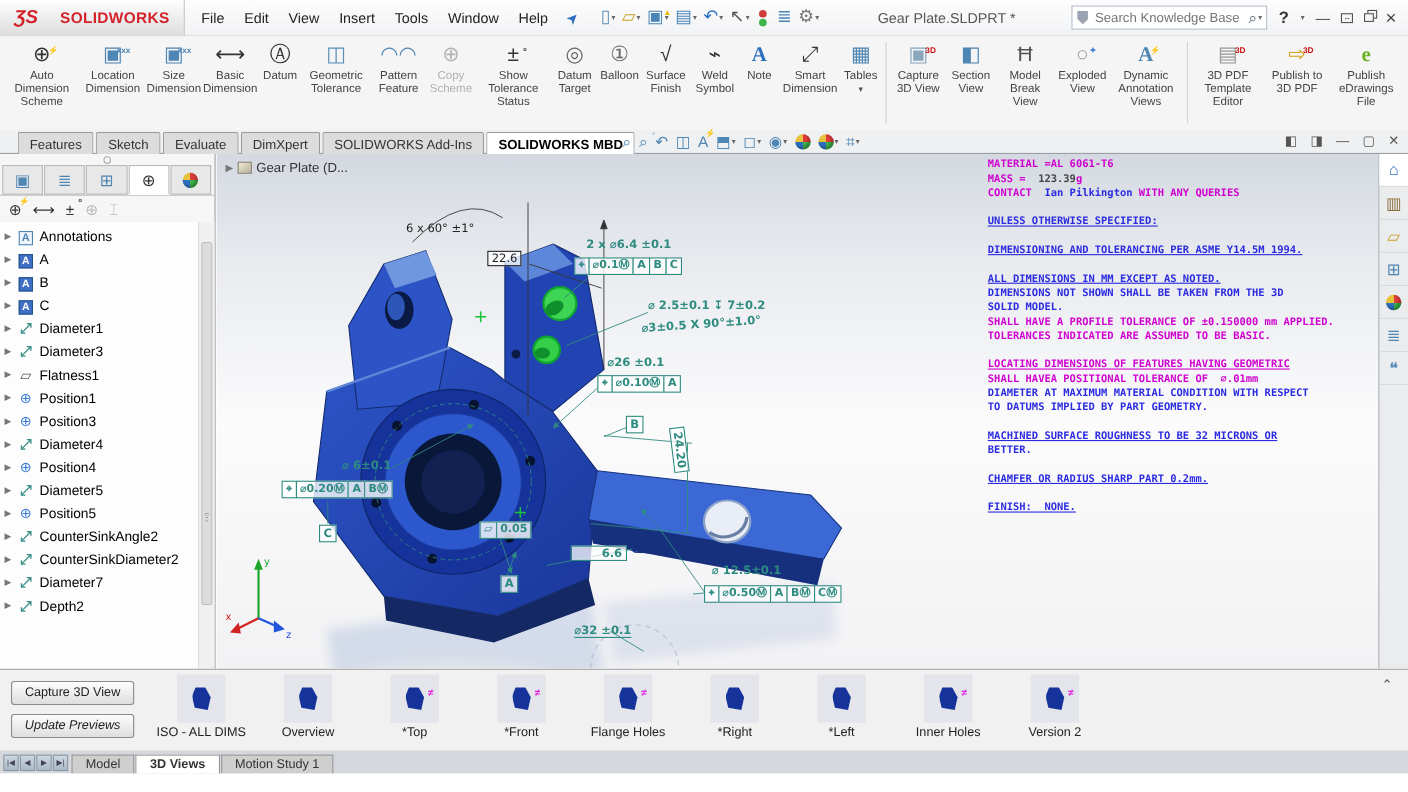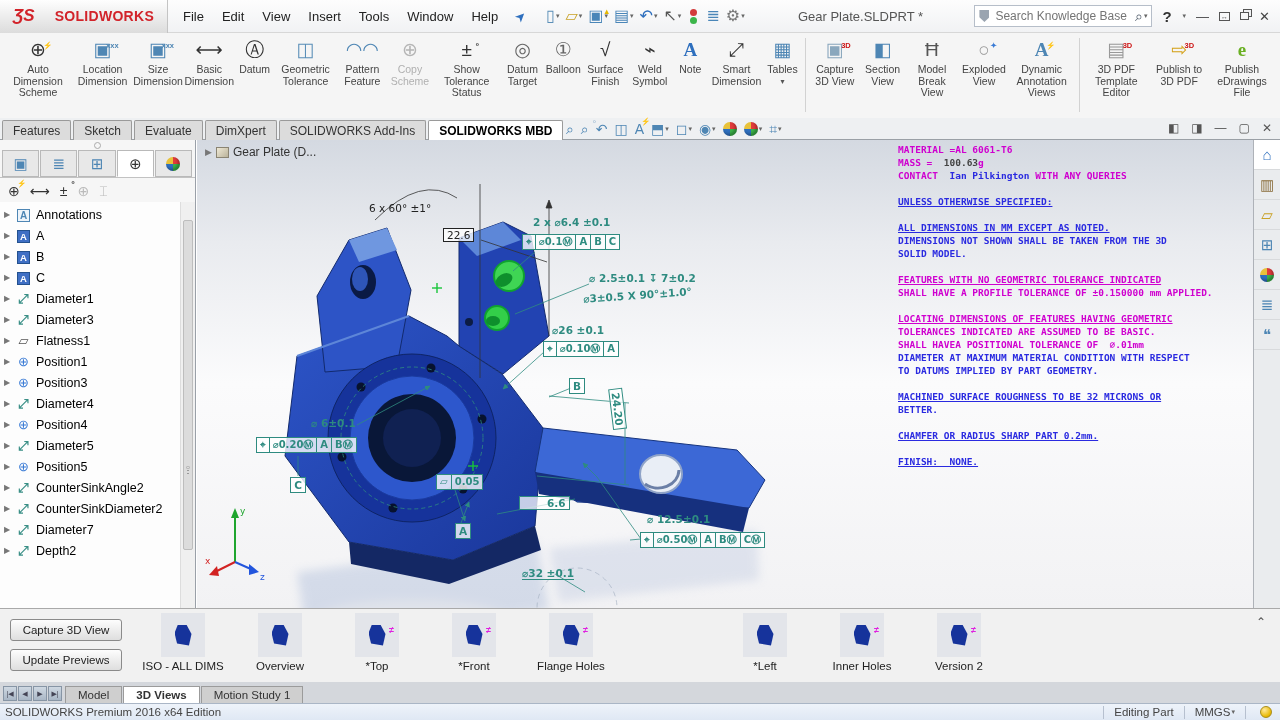--- a/index.html
+++ b/index.html
@@ -42,21 +42,21 @@
   .rbtn .ric{font-size:19px;height:27px;line-height:25px;}
   .rbtn.serif .ric{font-family:"Liberation Serif",serif;font-weight:bold;}
   .rbtn.dis{color:#b0b0b0;}
   .rbtn .bcar{font-size:8px;color:#555;margin-top:0;}
   .icg{display:inline-block;position:relative;font-style:normal;}
   .icg .sub{position:absolute;font-size:7.5px;top:-4px;right:-7px;font-weight:bold;}
   .rsep{width:1px;background:#d2d2d2;height:74px;margin:2px 3px 0;}
 
   
   .tabrow{position:absolute;left:0;top:118px;width:1280px;height:22px;background:#eef0f2;border-bottom:1px solid #9aa0a6;}
-  .rtabs{display:flex;align-items:flex-end;height:22px;padding-left:2px;}
+  .rtabs{display:flex;align-items:flex-end;height:22px;padding-left:16px;}
   .rtab{padding:3px 10px 2px;border:1px solid #9a9a9a;border-bottom:none;background:#dcdcdc;font-size:12px;
         color:#333;margin-right:2px;border-radius:2px 2px 0 0;white-space:nowrap;}
   .rtab.active{background:#fff;font-weight:bold;color:#000;}
   .headsup{position:absolute;left:566px;top:0;height:22px;display:flex;align-items:center;gap:7px;}
   .hicon{display:flex;align-items:center;color:#4e86b4;}
   .hicon .icg{font-size:14px;}
   .docctl{position:absolute;right:8px;top:3px;display:flex;align-items:center;gap:12px;color:#555;font-size:12px;}
   .sphere{display:inline-block;width:14px;height:14px;border-radius:50%;
           background:conic-gradient(#e23b3b 0 90deg,#3bb54a 90deg 180deg,#2e6fbe 180deg 270deg,#e8c23a 270deg 360deg);
           box-shadow:inset -2px -2px 3px rgba(0,0,0,.3);}
@@ -595,30 +595,30 @@
       </svg>
 
       <div class="crumb">
         <span class="tri">▶</span>
         <span class="ic-part"></span>
         <span>Gear Plate  (D...</span>
       </div>
 
       <div class="notes">
           <div class="nline nm">MATERIAL =AL 6061-T6</div>
-          <div class="nline"><span class="nm">MASS =  </span><span class="nd">100.63</span><span class="nm">g</span></div>
+          <div class="nline"><span class="nm">MASS =  </span><span class="nd">123.39</span><span class="nm">g</span></div>
           <div class="nline"><span class="nm">CONTACT  </span><span class="nb">Ian Pilkington</span><span class="nm"> WITH ANY QUERIES</span></div>
           <div class="nline ngap nb">UNLESS OTHERWISE SPECIFIED:</div>
+          <div class="nline ngap nb">DIMENSIONING AND TOLERANCING PER ASME Y14.5M 1994.</div>
           <div class="nline ngap nb">ALL DIMENSIONS IN MM EXCEPT AS NOTED.</div>
           <div class="nline nb">DIMENSIONS NOT SHOWN SHALL BE TAKEN FROM THE 3D</div>
           <div class="nline nb">SOLID MODEL.</div>
-          <div class="nline ngap nm">FEATURES WITH NO GEOMETRIC TOLERANCE INDICATED</div>
           <div class="nline nm">SHALL HAVE A PROFILE TOLERANCE OF ±0.150000 mm APPLIED.</div>
+          <div class="nline nm">TOLERANCES INDICATED ARE ASSUMED TO BE BASIC.</div>
           <div class="nline ngap nm">LOCATING DIMENSIONS OF FEATURES HAVING GEOMETRIC</div>
-          <div class="nline nm">TOLERANCES INDICATED ARE ASSUMED TO BE BASIC.</div>
           <div class="nline nm">SHALL HAVEA POSITIONAL TOLERANCE OF  ⌀.01mm</div>
           <div class="nline nb">DIAMETER AT MAXIMUM MATERIAL CONDITION WITH RESPECT</div>
           <div class="nline nb">TO DATUMS IMPLIED BY PART GEOMETRY.</div>
           <div class="nline ngap nb">MACHINED SURFACE ROUGHNESS TO BE 32 MICRONS OR</div>
           <div class="nline nb">BETTER.</div>
           <div class="nline ngap nb">CHAMFER OR RADIUS SHARP PART 0.2mm.</div>
           <div class="nline ngap nb">FINISH:  NONE.</div>
         </div>
     <div class="anno black" style="left: 172px; top: 62px;">6 x 60° ±1°</div>
         <div class="anno black boxed" style="left: 246px; top: 88px;">22.6</div>
@@ -685,21 +685,21 @@
           <span class="icg" style="color: rgb(78, 134, 180);">≣</span>
         </div>
         <div class="tpi">
           <span class="icg" style="color: rgb(78, 134, 180);">❝</span>
         </div>
       </div>
   </div>
 
   <div class="views">
     <div class="vbtn" style="top:10px;">Capture 3D View</div>
-    <div class="vbtn" style="top:40px;">Update Previews</div>
+    <div class="vbtn" style="top:40px;font-style:italic;">Update Previews</div>
     <div class="vchev">⌃</div>
   <div class="thumb" style="left: 133px;">
         <div class="tbox">
           <div class="mini"></div>
         </div>
         <div class="tlabel">ISO - ALL DIMS</div>
       </div>
       <div class="thumb" style="left: 230px;">
         <div class="tbox">
           <div class="mini"></div>
@@ -719,20 +719,26 @@
           <span class="macc">≠</span>
         </div>
         <div class="tlabel">*Front</div>
       </div>
       <div class="thumb" style="left: 521px;">
         <div class="tbox">
           <div class="mini"></div>
           <span class="macc">≠</span>
         </div>
         <div class="tlabel">Flange Holes</div>
+      </div>
+      <div class="thumb" style="left: 618px;">
+        <div class="tbox">
+          <div class="mini"></div>
+        </div>
+        <div class="tlabel">*Right</div>
       </div>
       <div class="thumb" style="left: 715px;">
         <div class="tbox">
           <div class="mini"></div>
         </div>
         <div class="tlabel">*Left</div>
       </div>
       <div class="thumb" style="left: 812px;">
         <div class="tbox">
           <div class="mini"></div>
@@ -754,24 +760,14 @@
         <div class="navb">|◀</div>
         <div class="navb">◀</div>
         <div class="navb">▶</div>
         <div class="navb">▶|</div>
       </div>
   <div class="btab">Model</div>
       <div class="btab active">3D Views</div>
       <div class="btab">Motion Study 1</div>
     </div>
 
-  <div class="statusbar">
-    <span class="st-left">SOLIDWORKS Premium 2016 x64 Edition</span>
-    <span class="st-sep"></span>
-    <span>Editing Part</span>
-    <span class="st-sep"></span>
-    <span>MMGS</span>
-    <span class="car">▾</span>
-    <span class="st-sep"></span>
-    <span class="globe"></span>
-  </div>
 
 </div>
 
 </body></html>

